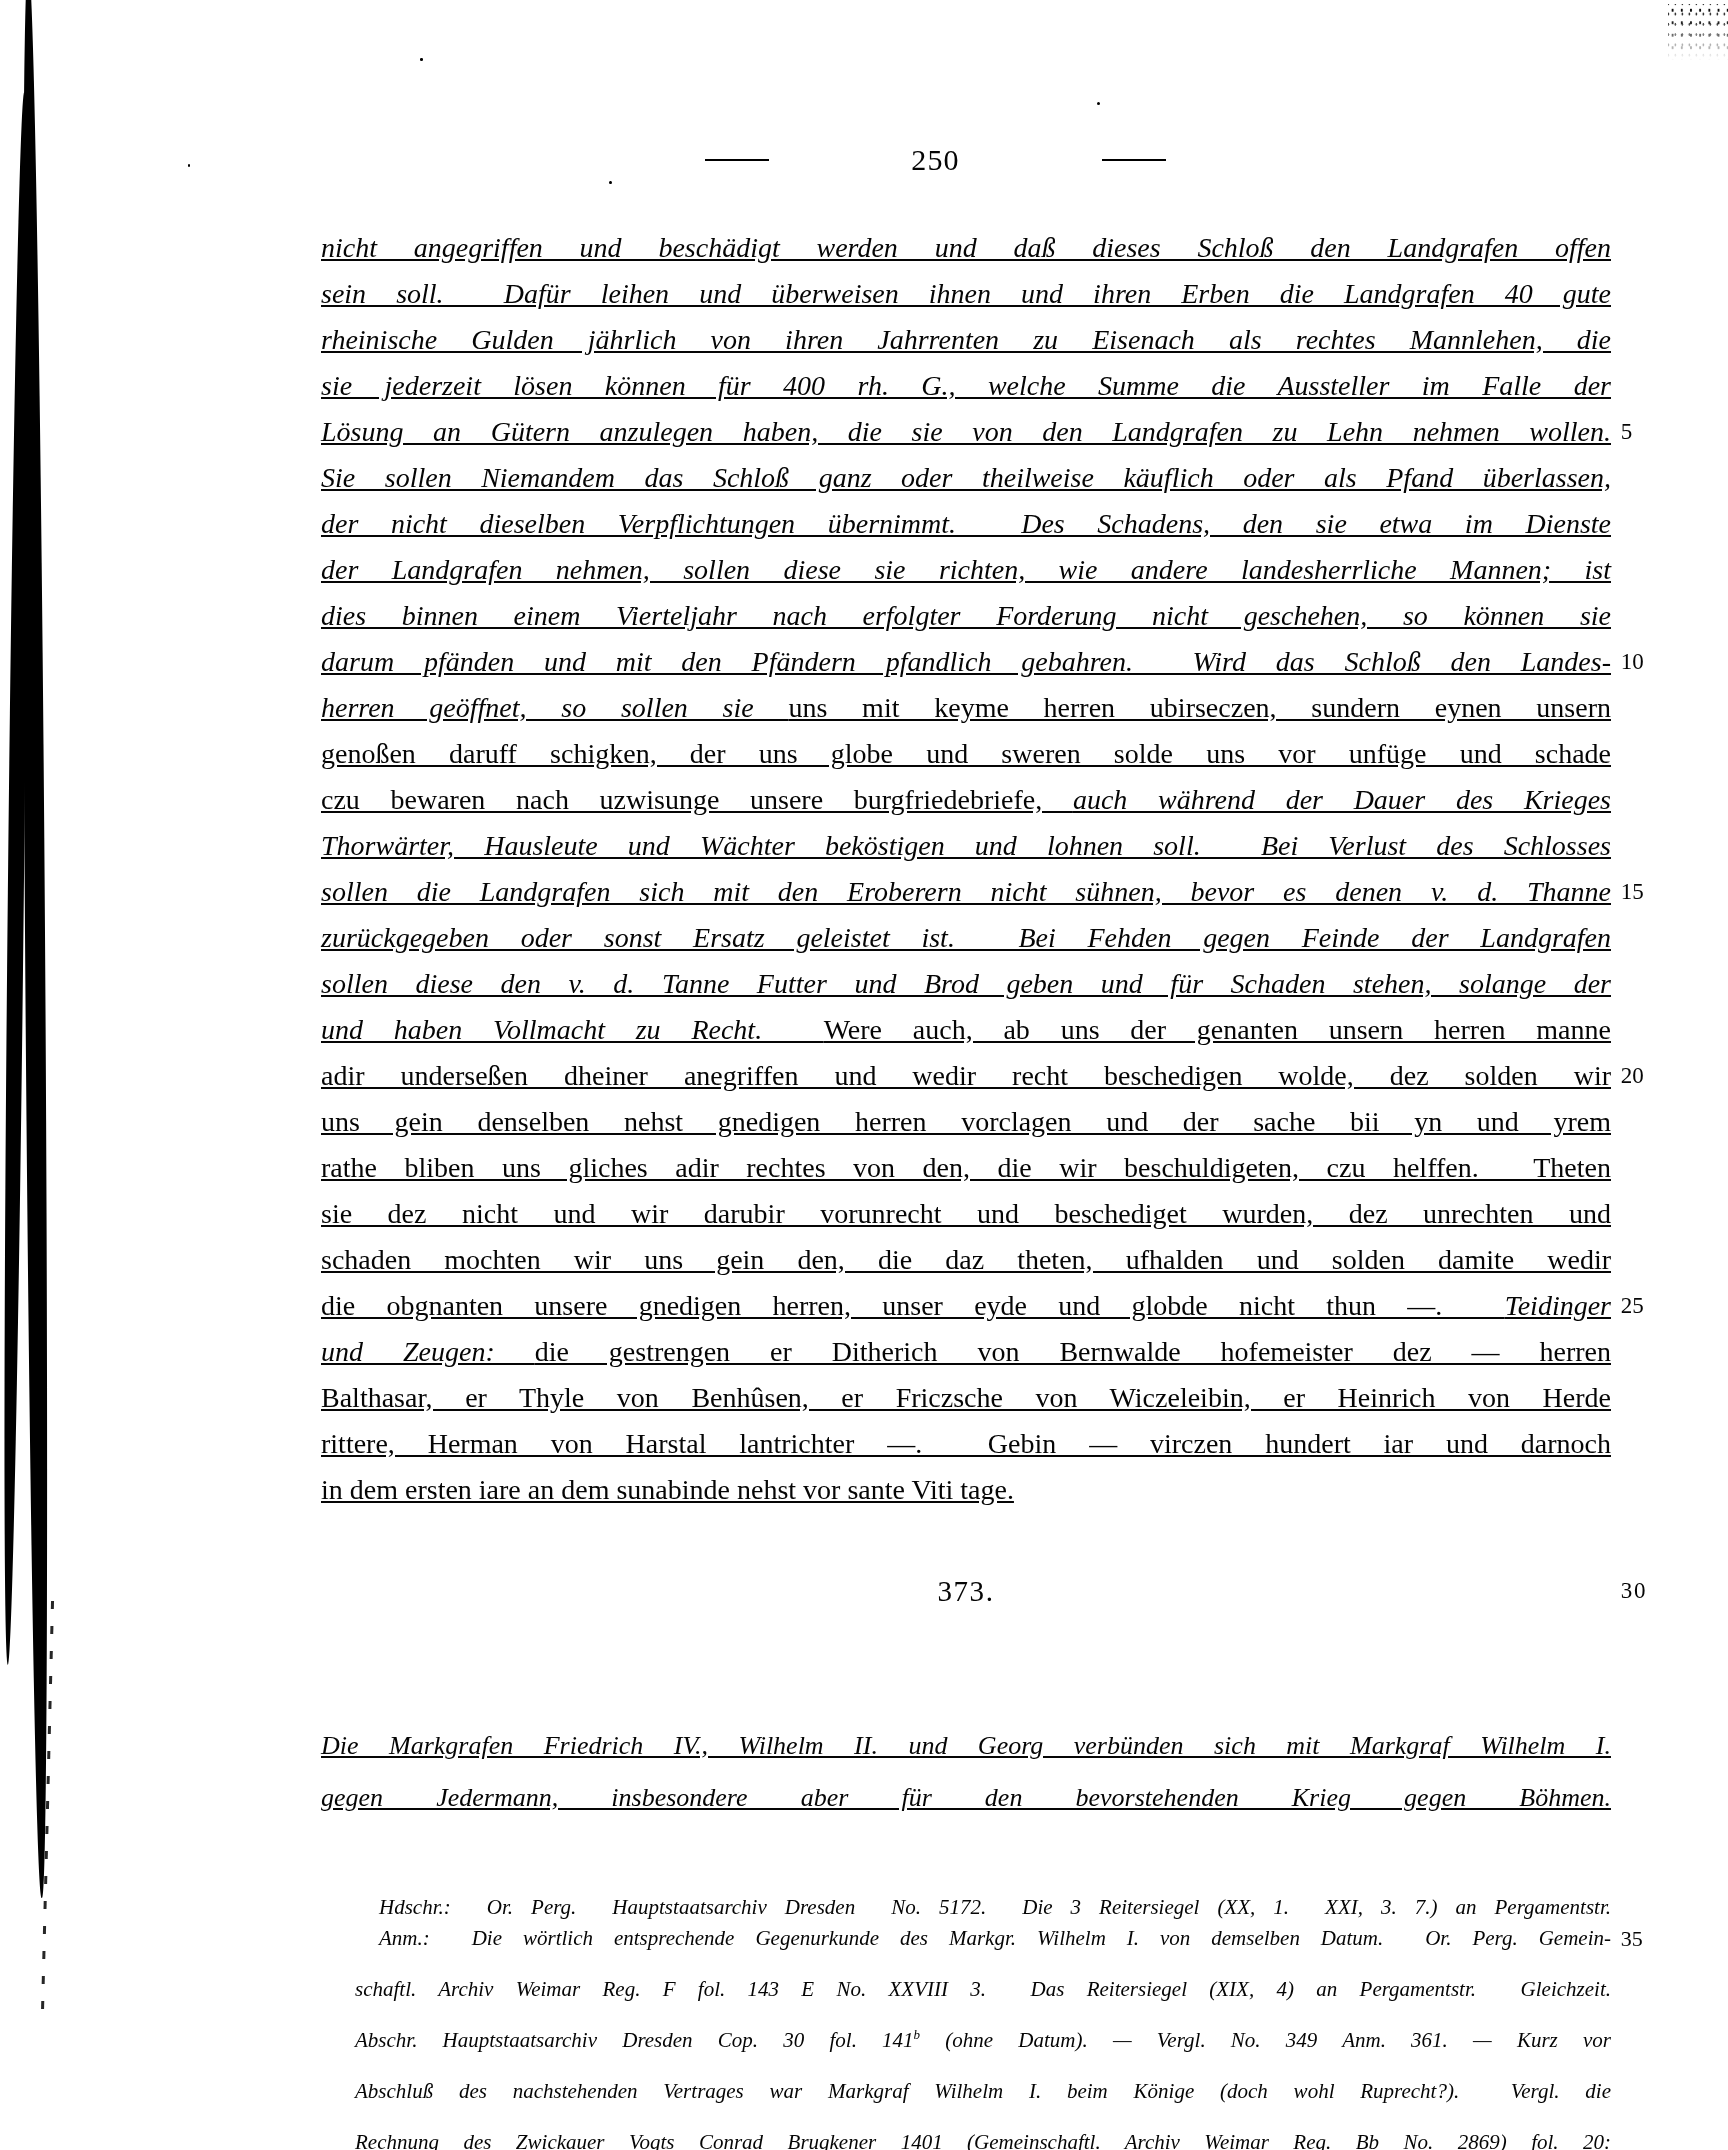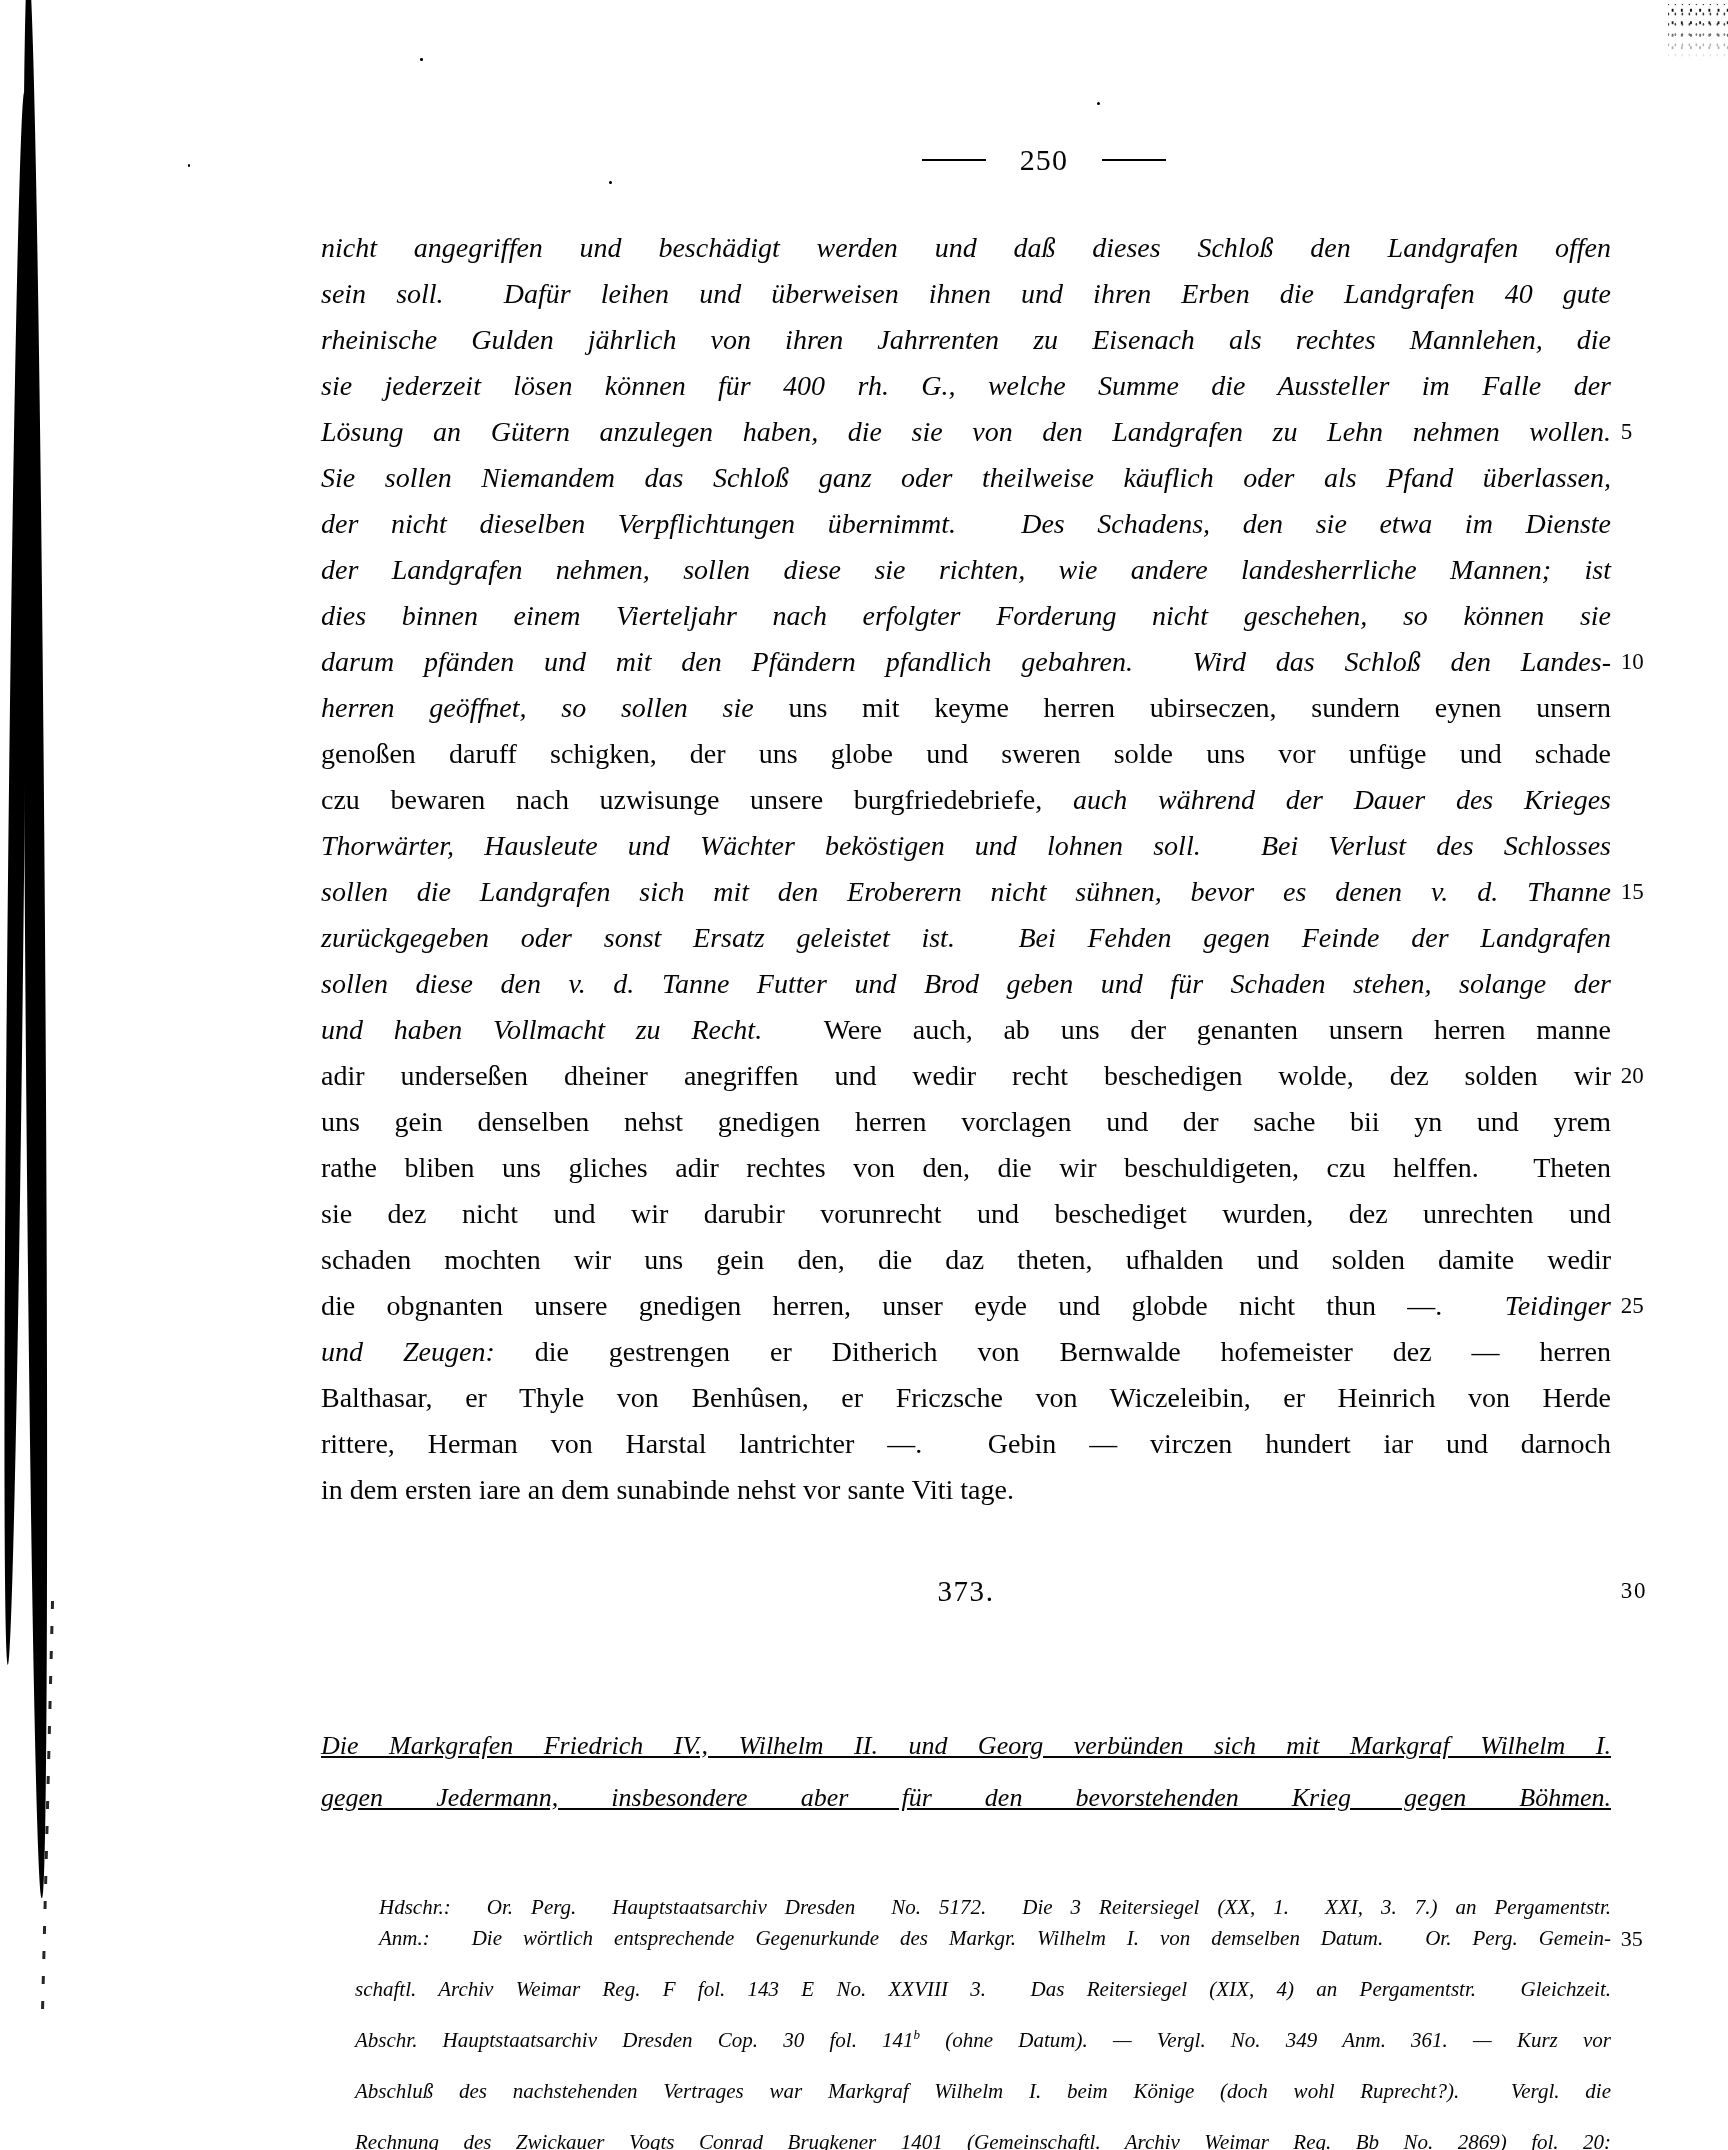--- a/index.html
+++ b/index.html
@@ -19,30 +19,30 @@
     position:absolute;right:0;top:4.3px;width:61px;height:59px;opacity:.95;
     background-image:radial-gradient(#000 1.1px,transparent 1.4px),radial-gradient(#000 0.8px,transparent 1.1px);
     background-size:9.2px 12.5px,7px 10.3px;background-position:0 0,3.8px 4.9px;
     -webkit-mask-image:linear-gradient(180deg,#000 25%,transparent 96%);
     mask-image:linear-gradient(180deg,#000 25%,transparent 96%);
   }
   .speck{position:absolute;background:#000;border-radius:50%;}
   
   .page-header{
     position:absolute;top:137px;left:705px;width:461px;height:46px;
-    display:flex;align-items:center;justify-content:flex-end;gap:34px;
+    display:flex;align-items:center;justify-content:space-between;gap:34px;
   }
   .header-rule{width:64px;height:2.7px;background:#000;}
   .page-number{font-size:30px;line-height:46px;letter-spacing:1.1px;}
   
   .column{position:absolute;left:321px;top:0;width:1290px;height:2151px;}
   .body-lines{position:absolute;top:225px;left:0;width:100%;}
   .body-line{
     position:relative;height:46px;line-height:46px;font-size:28px;
-    text-align:justify;text-align-last:justify;
+    text-align:justify;text-align-last:justify;text-decoration:underline;
   }
   .no-just{text-align:left;text-align-last:left;}
   .seg{white-space:pre-wrap;}
   .it{font-style:italic;}
   .sup{vertical-align:super;font-size:0.62em;line-height:0;}
   .margin-num{
     position:absolute;left:calc(100% + 9.8px);top:0;width:49px;
     font-size:23px;font-style:normal;line-height:inherit;text-align:left;
   }
   .entry-heading{

